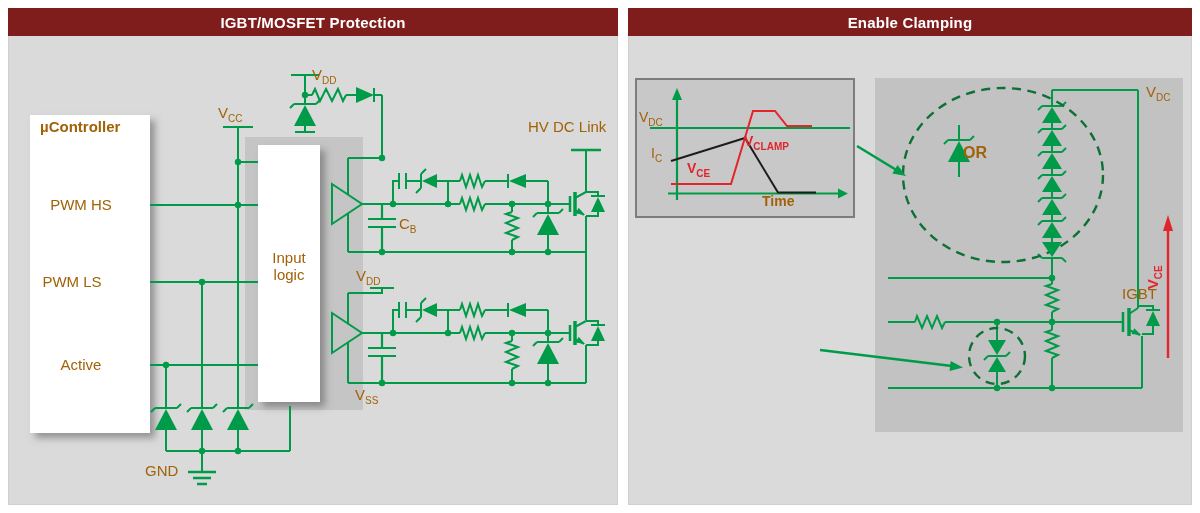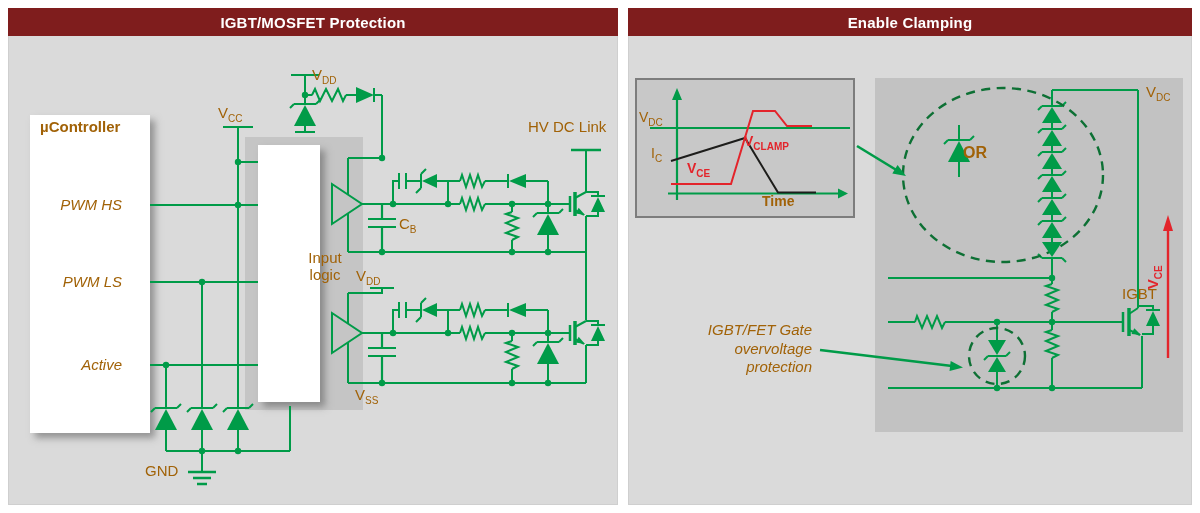--- a/index.html
+++ b/index.html
@@ -8,22 +8,22 @@
   .hdr{position:absolute;height:28px;background:#7f1d1d;color:#ffffff;font:bold 15px "Liberation Sans",sans-serif;display:flex;align-items:center;justify-content:center;letter-spacing:.2px;}
   .graybox{position:absolute;background:#c5c5c5;}
   .whitebox{position:absolute;background:#ffffff;box-shadow:5px 5px 7px rgba(90,90,90,0.55);}
   .graphbox{position:absolute;background:#c8c8c8;border:2px solid #7d7d7d;box-sizing:border-box;}
   svg{position:absolute;left:0;top:0;}
   .lbl{position:absolute;font:15px "Liberation Sans",sans-serif;color:#a16207;white-space:nowrap;line-height:1.1;}
   .lbl sub{font-size:10px;line-height:0;}
   .b{font-weight:bold;}
   .red{color:#e3242b;}
   .sm{font-size:14px;}
-  .center{text-align:center;padding-left:36px;}
-  .right{text-align:right;font-style:italic;}
+  .center{text-align:center;}
+  .right{text-align:center;}
   .rot{transform:rotate(-90deg);transform-origin:center;}
 </style>
 </head>
 <body>
 
 <div id="stage">
 
   <div class="panel" style="left:8px;top:8px;width:610px;height:497px;"></div>
   <div class="panel" style="left:628px;top:8px;width:564px;height:497px;"></div>
 
@@ -239,21 +239,21 @@
 
       <g stroke="#e3242b">
         <path d="M1168,358 V230" stroke-width="2.4"></path>
         <path d="M1163,231 H1173 L1168,215 Z" fill="#e3242b" stroke="none"></path>
       </g>
     </g>
   </svg>
 
   <div class="lbl b" style="left:40px;top:119px;">µController</div>
   <div class="lbl right" style="left:40px;top:197px;width:82px;">PWM HS</div>
-  <div class="lbl right" style="left:40px;top:274px;width:82px;">PWM LS</div>
+  <div class="lbl right" style="left:31px;top:274px;width:82px;">PWM LS</div>
   <div class="lbl right" style="left:40px;top:357px;width:82px;">Active</div>
   <div class="lbl center" style="left:258px;top:250px;width:62px;">
     <span>Input</span><br>
     <span>logic</span>
   </div>
   <div class="lbl" style="left:218px;top:105px;"><span>V</span><sub>CC</sub></div>
   <div class="lbl" style="left:312px;top:67px;"><span>V</span><sub>DD</sub></div>
   <div class="lbl" style="left:399px;top:216px;"><span>C</span><sub>B</sub></div>
   <div class="lbl" style="left:356px;top:268px;"><span>V</span><sub>DD</sub></div>
   <div class="lbl" style="left:355px;top:387px;"><span>V</span><sub>SS</sub></div>
@@ -263,19 +263,14 @@
   <div class="lbl sm" style="left:639px;top:110px;"><span>V</span><sub>DC</sub></div>
   <div class="lbl sm" style="left:651px;top:146px;"><span>I</span><sub>C</sub></div>
   <div class="lbl sm b red" style="left:687px;top:161px;"><span>V</span><sub>CE</sub></div>
   <div class="lbl sm b red" style="left:744px;top:88px;margin-top:46px;"><span>V</span><sub>CLAMP</sub></div>
   <div class="lbl b sm" style="left:762px;top:194px;">Time</div>
 
   <div class="lbl b" style="left:963px;top:144px;font-size:16px;text-align:right;">OR</div>
   <div class="lbl" style="left:1146px;top:84px;"><span>V</span><sub>DC</sub></div>
   <div class="lbl" style="left:1122px;top:286px;">IGBT</div>
   <div class="lbl b red rot" style="left:1131px;top:269px;width:44px;text-align:center;"><span>V</span><sub>CE</sub></div>
-  <div class="lbl right" style="left:690px;top:321px;width:122px;line-height:18.5px;">
-    <span>IGBT/FET Gate</span><br>
-    <span>overvoltage</span><br>
-    <span>protection</span>
-  </div>
 
 </div>
 
 </body></html>

